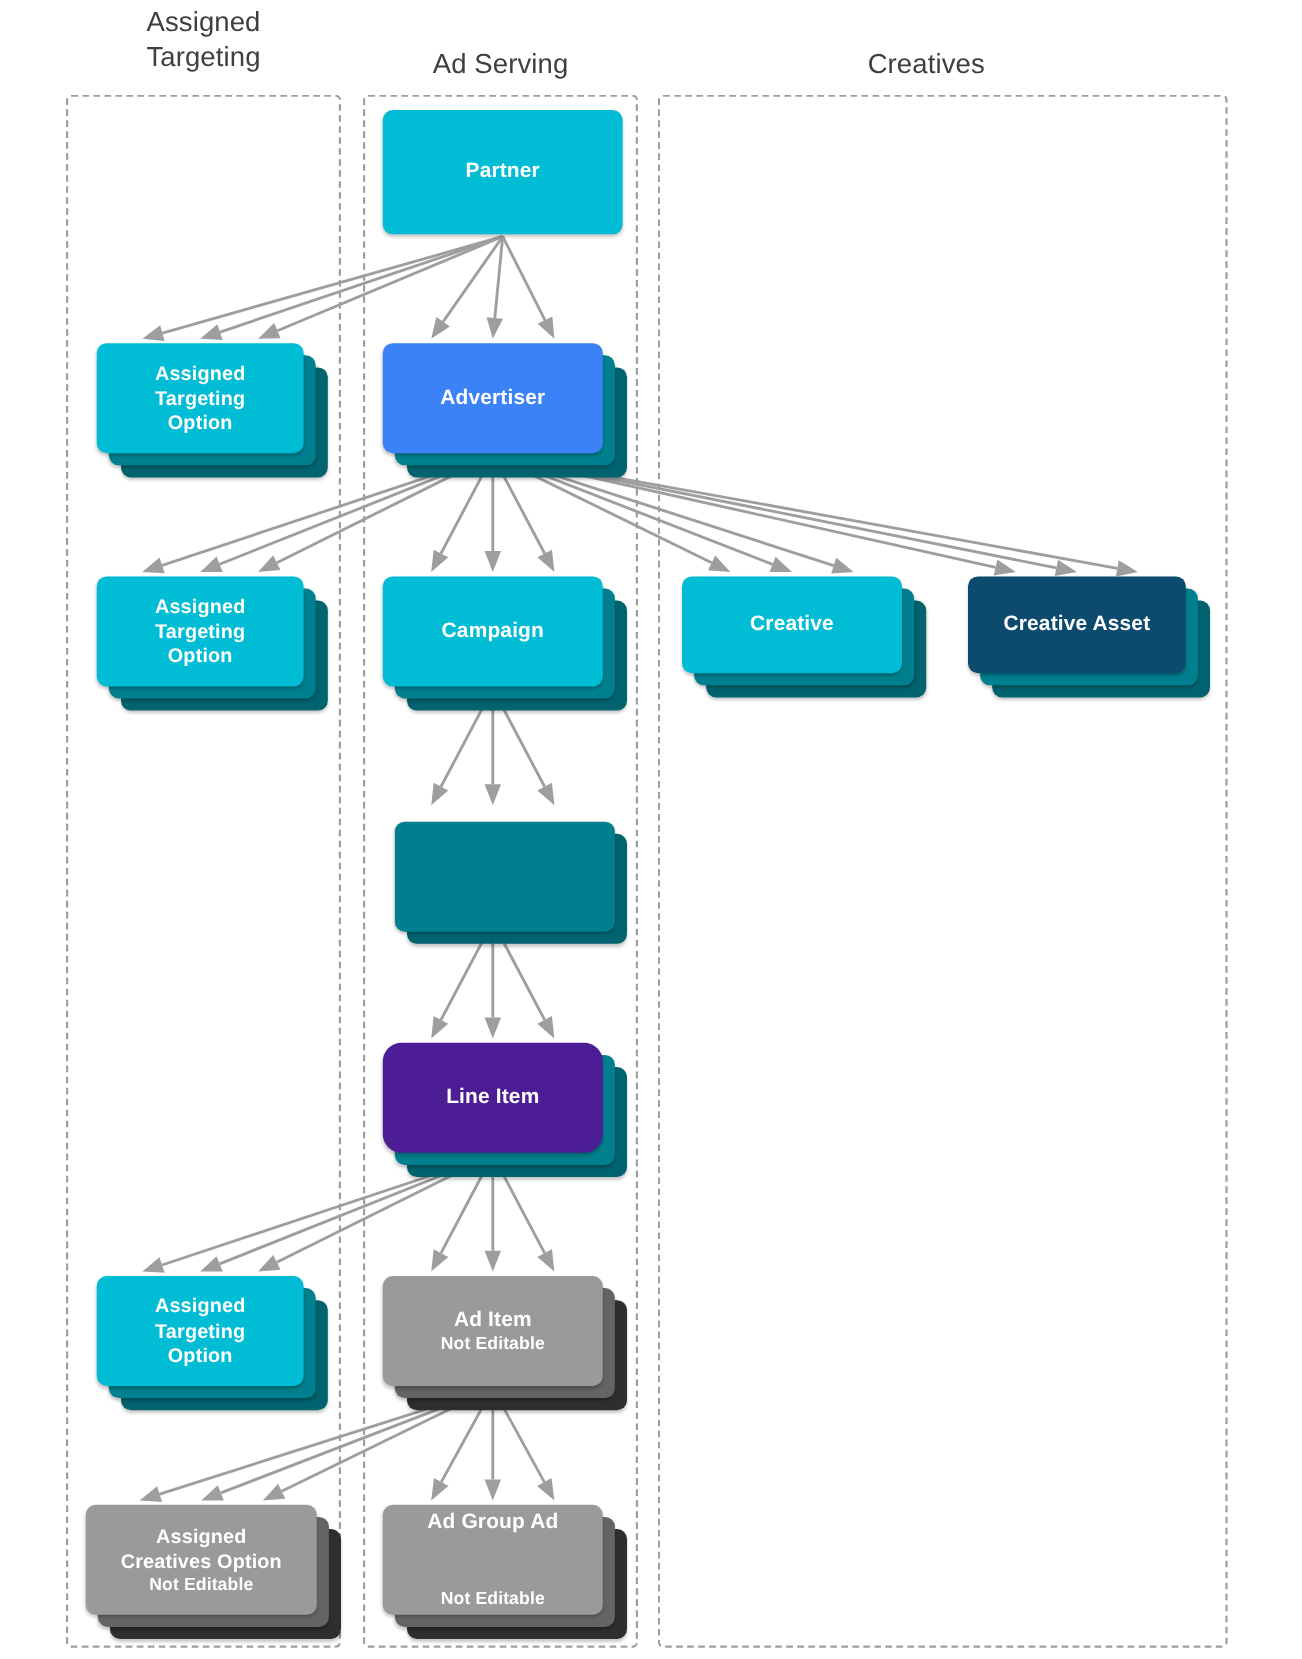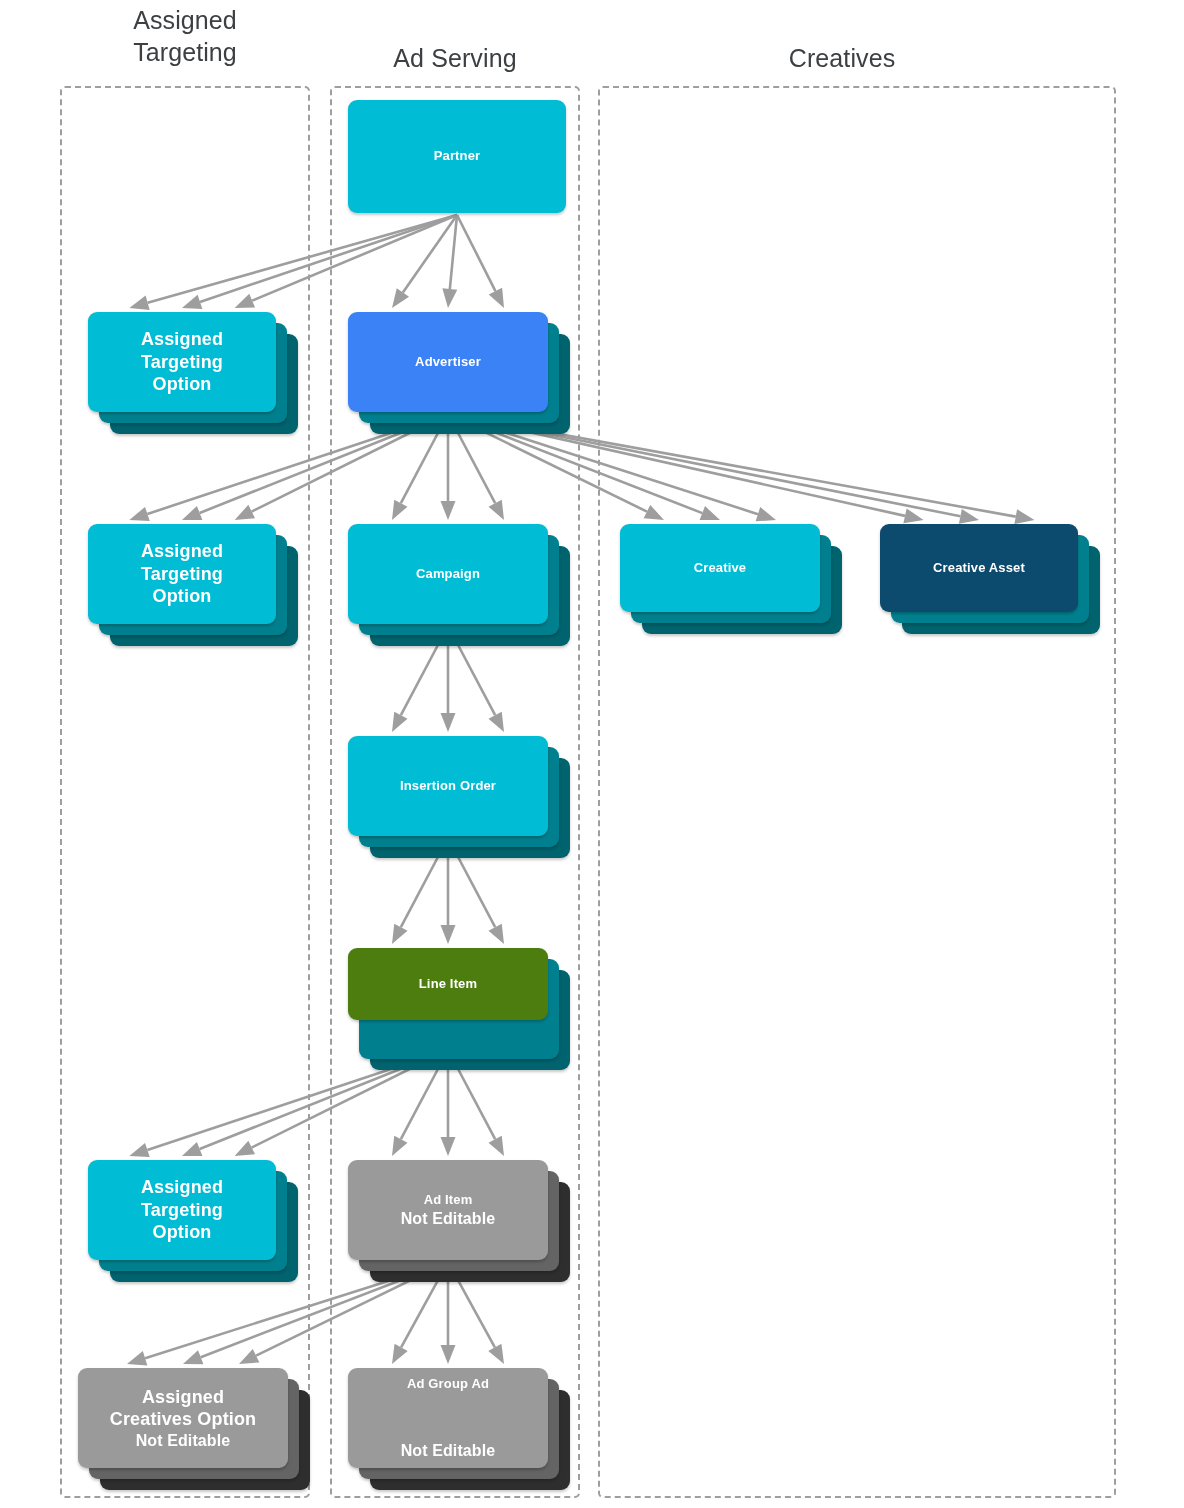--- a/index.html
+++ b/index.html
@@ -64,21 +64,21 @@
     display: flex;
     flex-direction: column;
     align-items: center;
     justify-content: center;
     color: #ffffff;
     text-align: center;
     box-shadow: 0 2px 3px rgba(0,0,0,0.22);
   }
   .node .label {
     font-weight: bold;
-    font-size: 13px;
+    font-size: 19px;
     line-height: 1.27;
     letter-spacing: 0.15px;
     padding: 0 8px;
   }
   .node .sublabel {
     font-weight: bold;
     font-size: 16px;
     line-height: 1.2;
     letter-spacing: 0.1px;
   }
@@ -241,30 +241,25 @@
         <div class="layer" style="left: 11px; top: 11px; width: 198px; height: 88px; background: rgb(0, 128, 142); box-shadow: rgba(0, 0, 0, 0.22) 0px 2px 3px;"></div>
         <div class="face" style="width: 198px; height: 88px; background: #0c4a6e;">
           <div class="label">
             <div>Creative Asset</div>
           </div>
         </div>
       </div>
       <div class="node" style="left: 348px; top: 736px; width: 222px; height: 122px;">
         <div class="layer" style="left: 22px; top: 22px; width: 200px; height: 100px; background: rgb(0, 99, 110); box-shadow: rgba(0, 0, 0, 0.22) 0px 2px 3px;"></div>
         <div class="layer" style="left: 11px; top: 11px; width: 200px; height: 100px; background: rgb(0, 128, 142); box-shadow: rgba(0, 0, 0, 0.22) 0px 2px 3px;"></div>
-        <div class="face" style="width: 200px; height: 100px; background: rgb(0, 188, 212);">
-          <div class="label">
-            <div>Insertion Order</div>
-          </div>
-        </div>
       </div>
       <div class="node" style="left: 348px; top: 948px; width: 222px; height: 122px;">
         <div class="layer" style="left: 22px; top: 22px; width: 200px; height: 100px; background: rgb(0, 99, 110); box-shadow: rgba(0, 0, 0, 0.22) 0px 2px 3px;"></div>
         <div class="layer" style="left: 11px; top: 11px; width: 200px; height: 100px; background: rgb(0, 128, 142); box-shadow: rgba(0, 0, 0, 0.22) 0px 2px 3px;"></div>
-        <div class="face" style="width: 200px; height: 72px; background: #4d7c0f;">
+        <div class="face" style="width: 200px; height: 100px; background: #4c1d95; border-radius: 17px;">
           <div class="label">
             <div>Line Item</div>
           </div>
         </div>
       </div>
       <div class="node small" style="left: 88px; top: 1160px; width: 210px; height: 122px;">
         <div class="layer" style="left: 22px; top: 22px; width: 188px; height: 100px; background: rgb(0, 99, 110); box-shadow: rgba(0, 0, 0, 0.22) 0px 2px 3px;"></div>
         <div class="layer" style="left: 11px; top: 11px; width: 188px; height: 100px; background: rgb(0, 128, 142); box-shadow: rgba(0, 0, 0, 0.22) 0px 2px 3px;"></div>
         <div class="face" style="width: 188px; height: 100px; background: rgb(0, 188, 212);">
           <div class="label">

